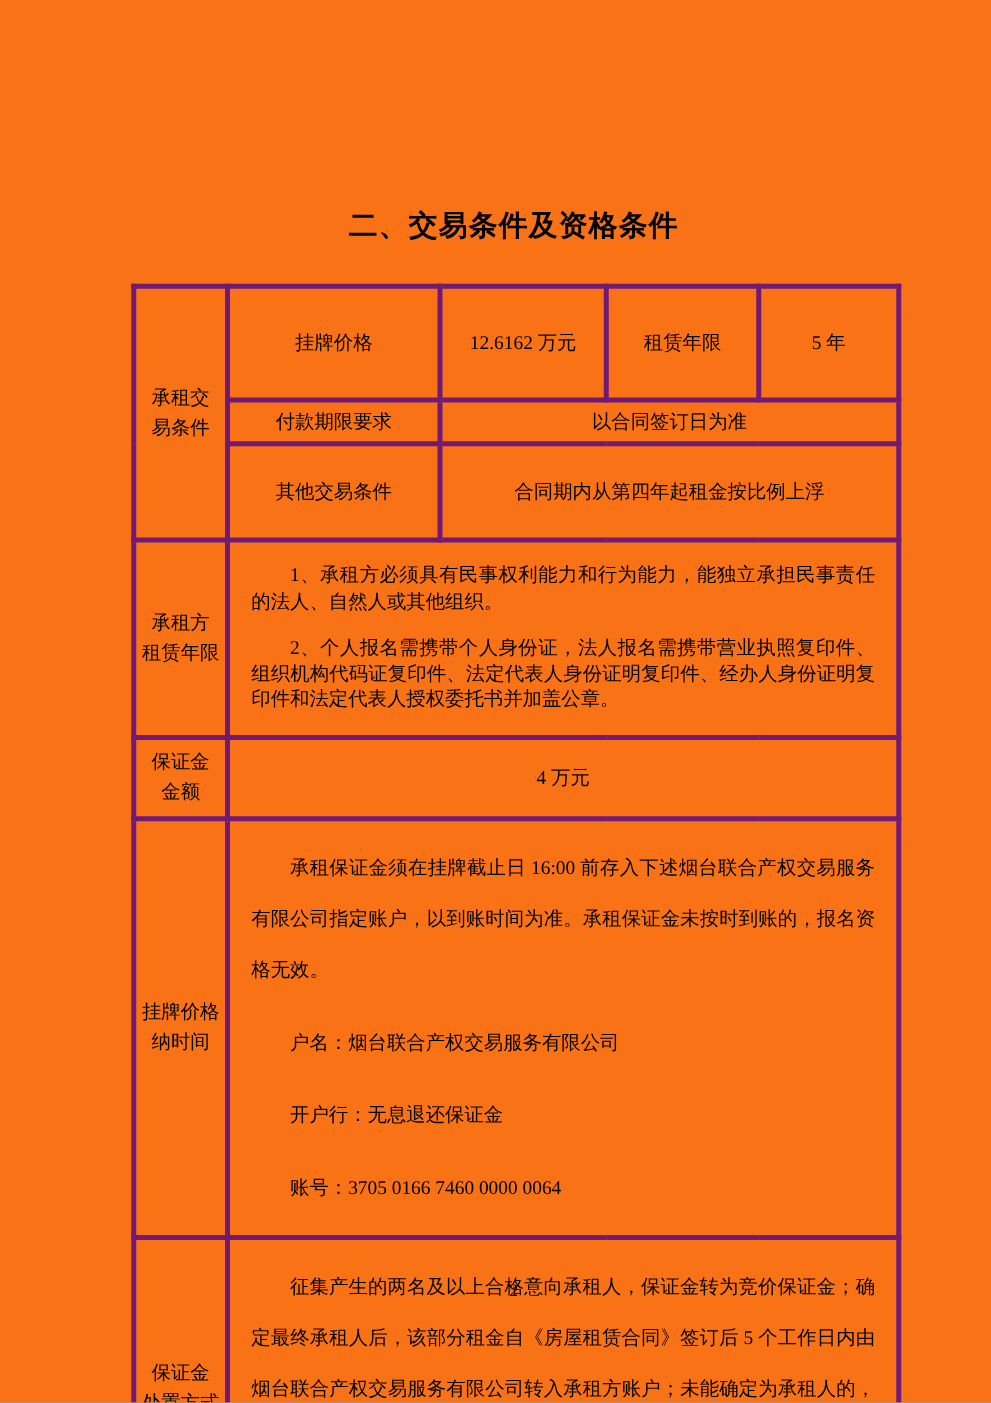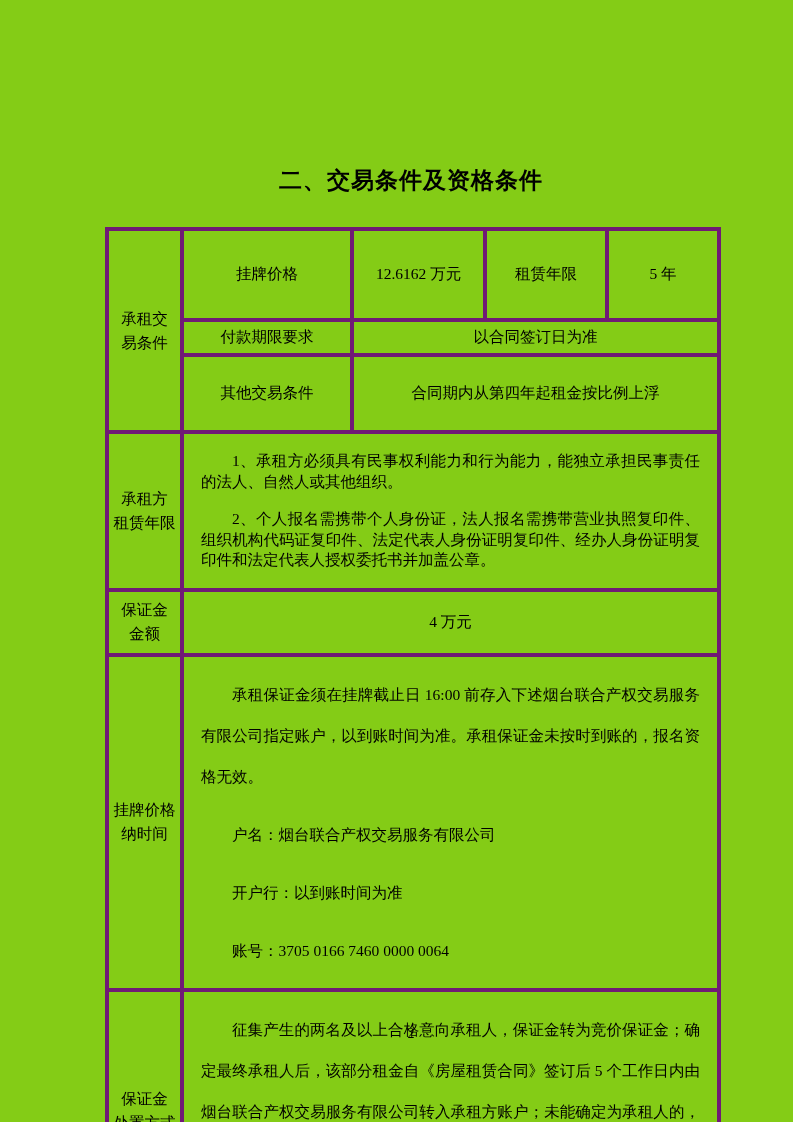--- a/index.html
+++ b/index.html
@@ -1,20 +1,20 @@
 <!DOCTYPE html>
 <html><head>
 <meta charset="utf-8">
 <style>
   html,body{margin:0;padding:0;background:#9b9b9b;}
   .page{
     position:relative;
     width:793px;height:1122px;
     margin:0 auto;
-    background:#84cc16;
+    background:#f97316;
     font-family:"Liberation Serif","DejaVu Serif",serif;
     color:#000;
     overflow:hidden;
   }
   .doc-title{
     position:absolute;
     left:105px;top:164px;width:612px;
     margin:0;
     text-align:center;
     font-size:23px;
@@ -121,21 +121,21 @@
 金额</td>
       <td class="val" colspan="4">4 万元</td>
     </tr>
 
     <tr class="r6">
       <td class="hdr">挂牌价格
 纳时间</td>
       <td class="content airy" colspan="4">
         <p>承租保证金须在挂牌截止日 16:00 前存入下述烟台联合产权交易服务有限公司指定账户，以到账时间为准。承租保证金未按时到账的，报名资格无效。</p>
         <p>户名：烟台联合产权交易服务有限公司</p>
-        <p>开户行：以到账时间为准</p>
+        <p>开户行：无息退还保证金</p>
         <p>账号：3705 0166 7460 0000 0064</p>
       </td>
     </tr>
 
     <tr class="r7">
       <td class="hdr">保证金
 处置方式</td>
       <td class="content airy" colspan="4">
         <p>征集产生的两名及以上合格意向承租人，保证金转为竞价保证金；确定最终承租人后，该部分租金自《房屋租赁合同》签订后 5 个工作日内由烟台联合产权交易服务有限公司转入承租方账户；未能确定为承租人的，无息退还保证金。详见《烟台联合产权交易服务有限公司保证金管理办法》。</p>
       </td>

